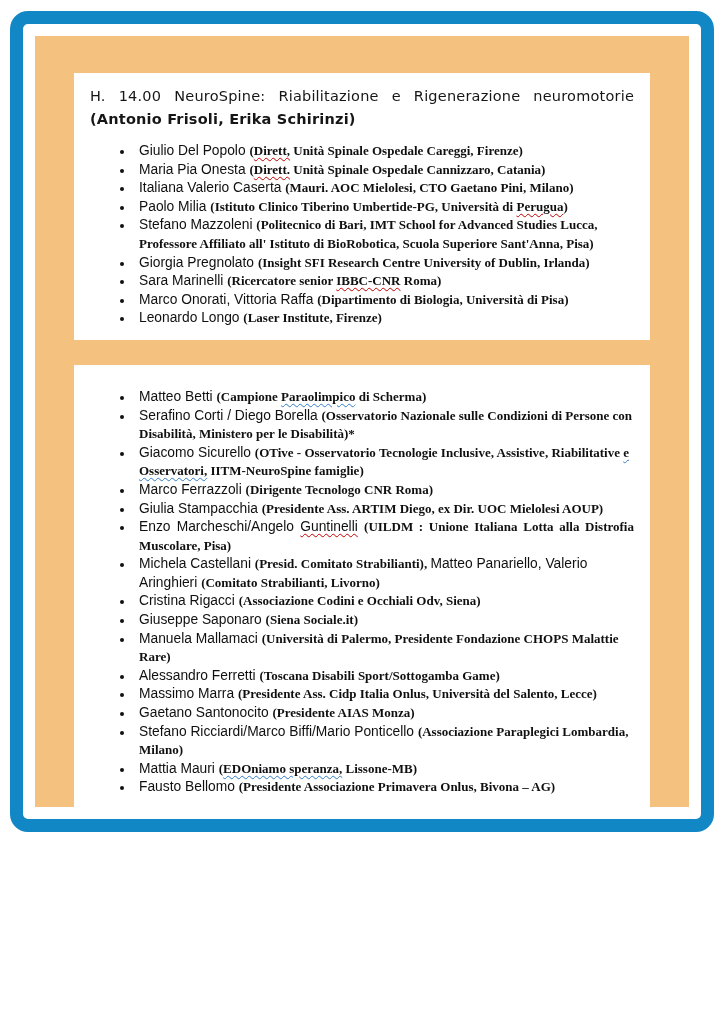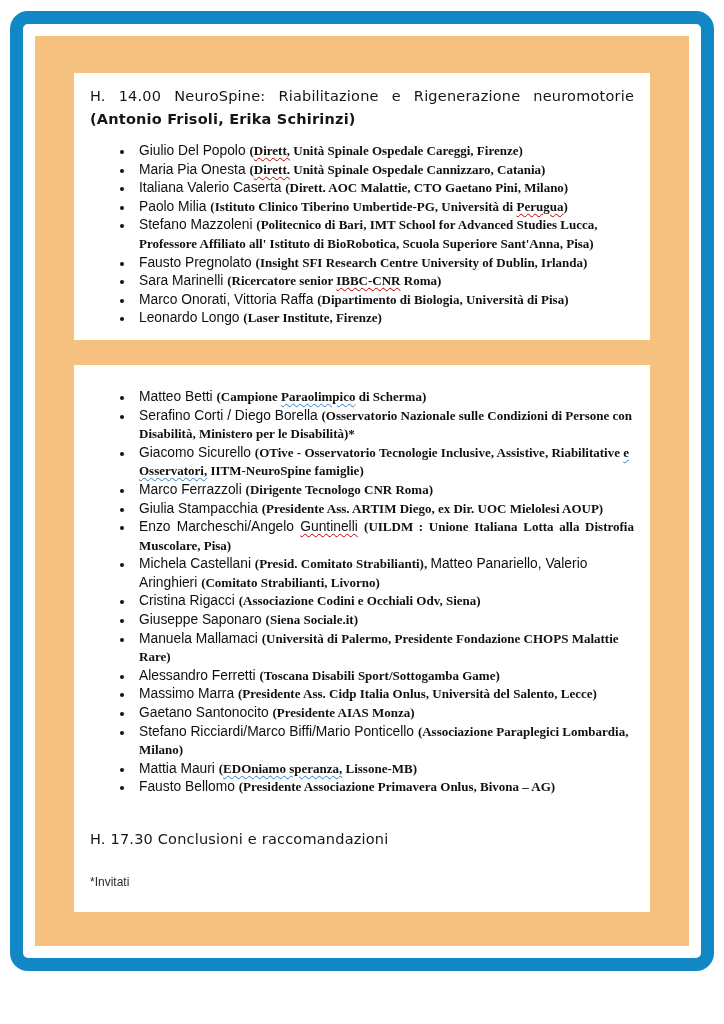--- a/index.html
+++ b/index.html
@@ -2,21 +2,21 @@
 <html style="--frame-blue: #1287c6; --mat-orange: #f4c27e; --chairs-bg: #c9c9c9; --spell-red: #c00000; --grammar-blue: #2f7bc8;"><head>
 <meta charset="utf-8">
 <style>
   html,body{margin:0;padding:0;}
   body{
     width:724px;height:1024px;position:relative;background:#ffffff;
     font-family:"Liberation Sans",sans-serif;overflow:hidden;
     -webkit-font-smoothing:antialiased;
   }
   .frame{
-    position:absolute;left:10px;top:11px;width:704px;height:960px;
+    position:absolute;left:10px;top:11px;width:704px;height:821px;
     box-sizing:border-box;border:13px solid var(--frame-blue,#1287c6);
     border-radius:18px;background:#ffffff;
   }
   .mat{
     position:absolute;inset:12px;background:var(--mat-orange,#f4c27e);
     padding:37px 39px;box-sizing:border-box;overflow:hidden;
   }
   .panel{background:#ffffff;padding:12px 16px 13px;}
   .gap-sm{margin-top:25px;}
   .heading{
@@ -51,24 +51,24 @@
 <body>
 
 <div class="frame">
   <div class="mat">
 
     <section class="panel">
       <p class="heading"><span class="seg-plain">H. 14.00 NeuroSpine: Riabilitazione e Rigenerazione neuromotorie </span><span class="seg-bold">(Antonio Frisoli, Erika Schirinzi)</span></p>
       <ul class="speakers">
           <li><span class="seg-name">Giulio Del Popolo </span><span class="seg-affil">(</span><span class="seg-affil wavy-red">Dirett,</span><span class="seg-affil"> Unità Spinale Ospedale Careggi, Firenze)</span></li>
           <li><span class="seg-name">Maria Pia Onesta </span><span class="seg-affil">(</span><span class="seg-affil wavy-red">Dirett.</span><span class="seg-affil"> Unità Spinale Ospedale Cannizzaro, Catania)</span></li>
-          <li><span class="seg-name">Italiana Valerio Caserta </span><span class="seg-affil">(Dirett. AOC Malattie, CTO Gaetano Pini, Milano)</span></li>
+          <li><span class="seg-name">Italiana Valerio Caserta </span><span class="seg-affil">(Mauri. AOC Mielolesi, CTO Gaetano Pini, Milano)</span></li>
           <li><span class="seg-name">Paolo Milia </span><span class="seg-affil">(Istituto Clinico Tiberino Umbertide-PG, Università di </span><span class="seg-affil wavy-red">Perugua</span><span class="seg-affil">)</span></li>
           <li><span class="seg-name">Stefano Mazzoleni </span><span class="seg-affil">(Politecnico di Bari, IMT School for Advanced Studies Lucca, Professore Affiliato all' Istituto di BioRobotica, Scuola Superiore Sant'Anna, Pisa)</span></li>
-          <li><span class="seg-name">Fausto Pregnolato </span><span class="seg-affil">(Insight SFI Research Centre University of Dublin, Irlanda)</span></li>
+          <li><span class="seg-name">Giorgia Pregnolato </span><span class="seg-affil">(Insight SFI Research Centre University of Dublin, Irlanda)</span></li>
           <li><span class="seg-name">Sara Marinelli </span><span class="seg-affil">(Ricercatore senior </span><span class="seg-affil wavy-red">IBBC-CNR</span><span class="seg-affil"> Roma)</span></li>
           <li><span class="seg-name">Marco Onorati, Vittoria Raffa </span><span class="seg-affil">(Dipartimento di Biologia, Università di Pisa)</span></li>
           <li><span class="seg-name">Leonardo Longo </span><span class="seg-affil">(Laser Institute, Firenze)</span></li>
         </ul>
     </section>
 
     <section class="panel gap-sm">
       <ul class="speakers">
           <li><span class="seg-name">Matteo Betti </span><span class="seg-affil">(Campione </span><span class="seg-affil wavy-blue">Paraolimpico</span><span class="seg-affil"> di Scherma)</span></li>
           <li><span class="seg-name">Serafino Corti / Diego Borella </span><span class="seg-affil">(Osservatorio Nazionale sulle Condizioni di Persone con Disabilità, Ministero per le Disabilità)*</span></li>

